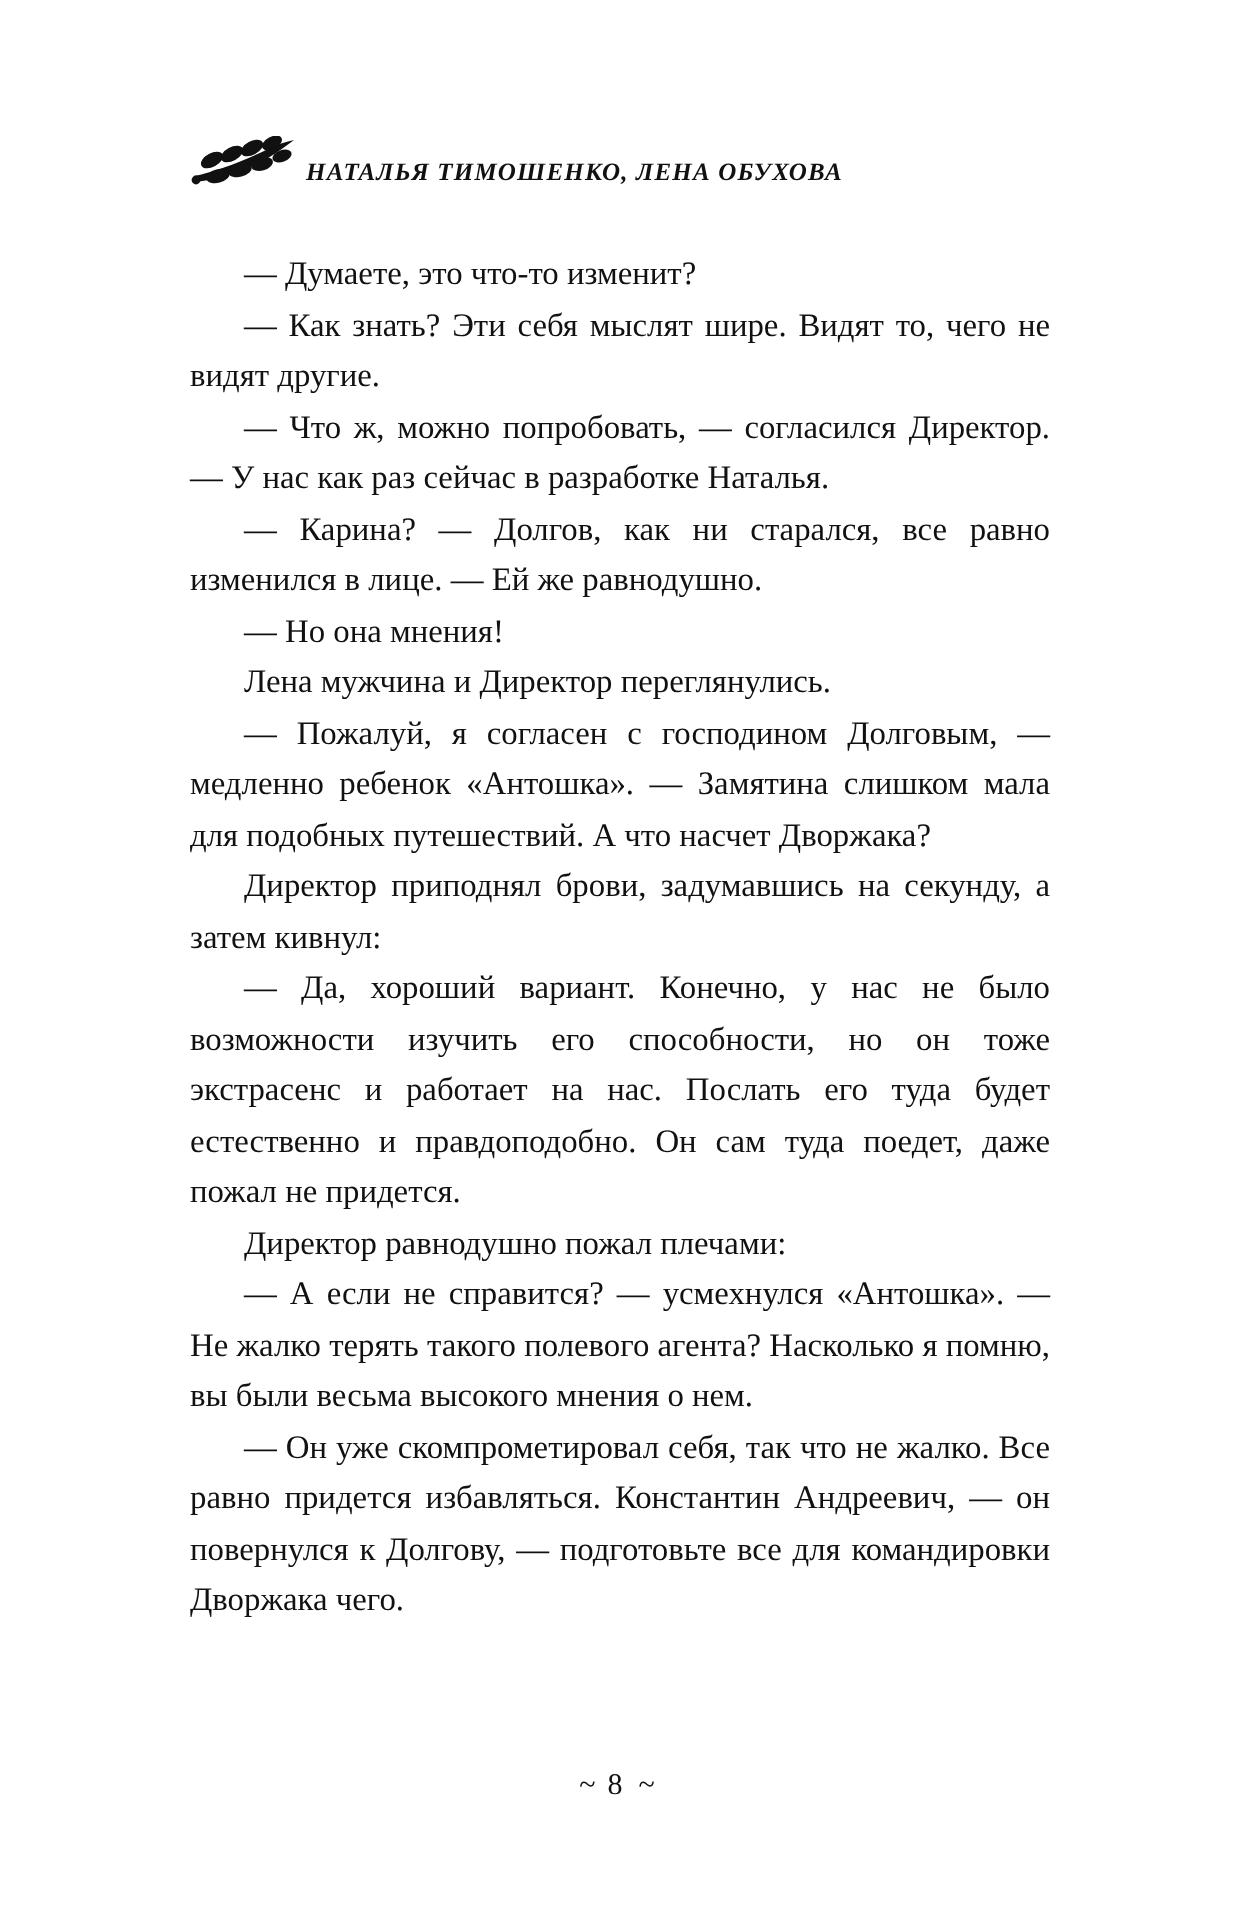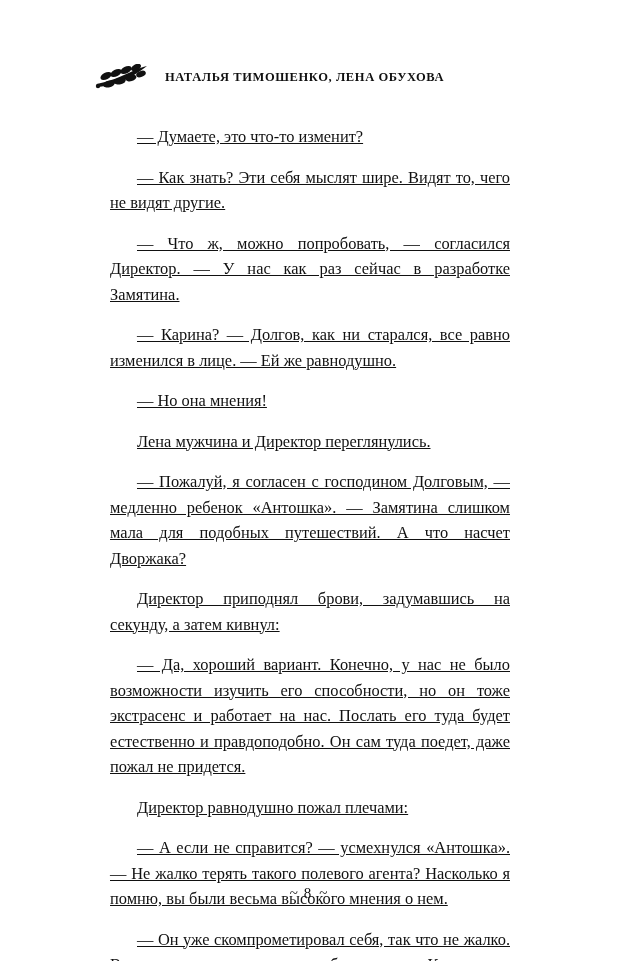--- a/index.html
+++ b/index.html
@@ -22,24 +22,24 @@
     box-sizing: border-box;
   }
   .page-inner {
     position: absolute;
     left: 95px;
     top: 60px;
     width: 430px;
   }
   .header {
     display: flex;
-    align-items: center;
-    gap: 12px;
+    align-items: flex-end;
     height: 34px;
     margin-bottom: 30px;
+    font-style: italic;
   }
   .ornament {
     flex: 0 0 auto;
     width: 58px;
     height: 26px;
     display: block;
   }
   .running-head {
     font-family: "Liberation Serif", serif;
     font-size: 12.5px;
@@ -51,23 +51,22 @@
   }
   .body-text {
     font-size: 16.4px;
     line-height: 25.5px;
     text-align: justify;
     text-justify: inter-word;
     hyphens: manual;
     color: #111111;
   }
   .body-text p {
-    margin: 15px;
+    margin: 0;
     text-indent: 27px;
-    text-decoration: underline;
   }
   .footer {
     position: absolute;
     left: 0;
     right: 0;
     top: 885px;
     text-align: center;
     font-size: 15px;
     letter-spacing: 2px;
     color: #111111;
@@ -100,30 +99,30 @@
             <circle cx="3" cy="22" r="2.2"></circle>
           </g>
         </svg>
       </span>
       <span class="running-head">Наталья Тимошенко, Лена Обухова</span>
     </div>
 
     <div class="body-text">
       <p>— Думаете, это что-то изменит?</p>
       <p>— Как знать? Эти себя мыслят шире. Видят то, чего не видят другие.</p>
-      <p>— Что ж, можно попробовать, — согласился Директор. — У нас как раз сейчас в разработке Замятина.</p>
+      <p>— Что ж, можно попробовать, — согласился Директор. — У нас как раз сейчас в разработке Наталья.</p>
       <p>— Карина? — Долгов, как ни старался, все равно изменился в лице. — Ей же равнодушно.</p>
       <p>— Но она мнения!</p>
       <p>Лена мужчина и Директор переглянулись.</p>
       <p>— Пожалуй, я согласен с господином Долговым, — медленно ребенок «Антошка». — Замятина слишком мала для подобных путешествий. А что насчет Дворжака?</p>
       <p>Директор приподнял брови, задумавшись на секунду, а затем кивнул:</p>
       <p>— Да, хороший вариант. Конечно, у нас не было возможности изучить его способности, но он тоже экстрасенс и работает на нас. Послать его туда будет естественно и правдоподобно. Он сам туда поедет, даже пожал не придется.</p>
       <p>Директор равнодушно пожал плечами:</p>
       <p>— А если не справится? — усмехнулся «Антошка». — Не жалко терять такого полевого агента? Насколько я помню, вы были весьма высокого мнения о нем.</p>
-      <p>— Он уже скомпрометировал себя, так что не жалко. Все равно придется избавляться. Константин Андреевич, — он повернулся к Долгову, — подготовьте все для командировки Думаете туда.</p>
+      <p>— Он уже скомпрометировал себя, так что не жалко. Все равно придется избавляться. Константин Андреевич, — он повернулся к Долгову, — подготовьте все для командировки Дворжака чего.</p>
     </div>
 
   </div>
 
   <div class="footer">
     <span class="folio-deco">~</span><span>8</span><span class="folio-deco">~</span>
   </div>
 
 </div>
 

